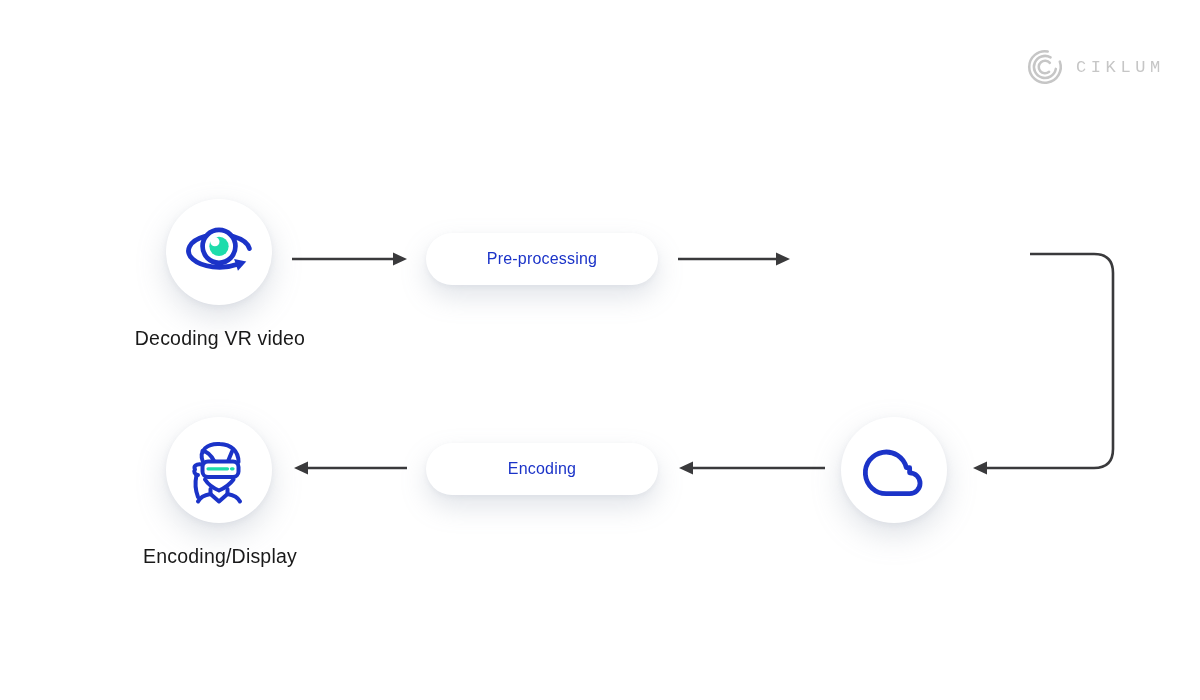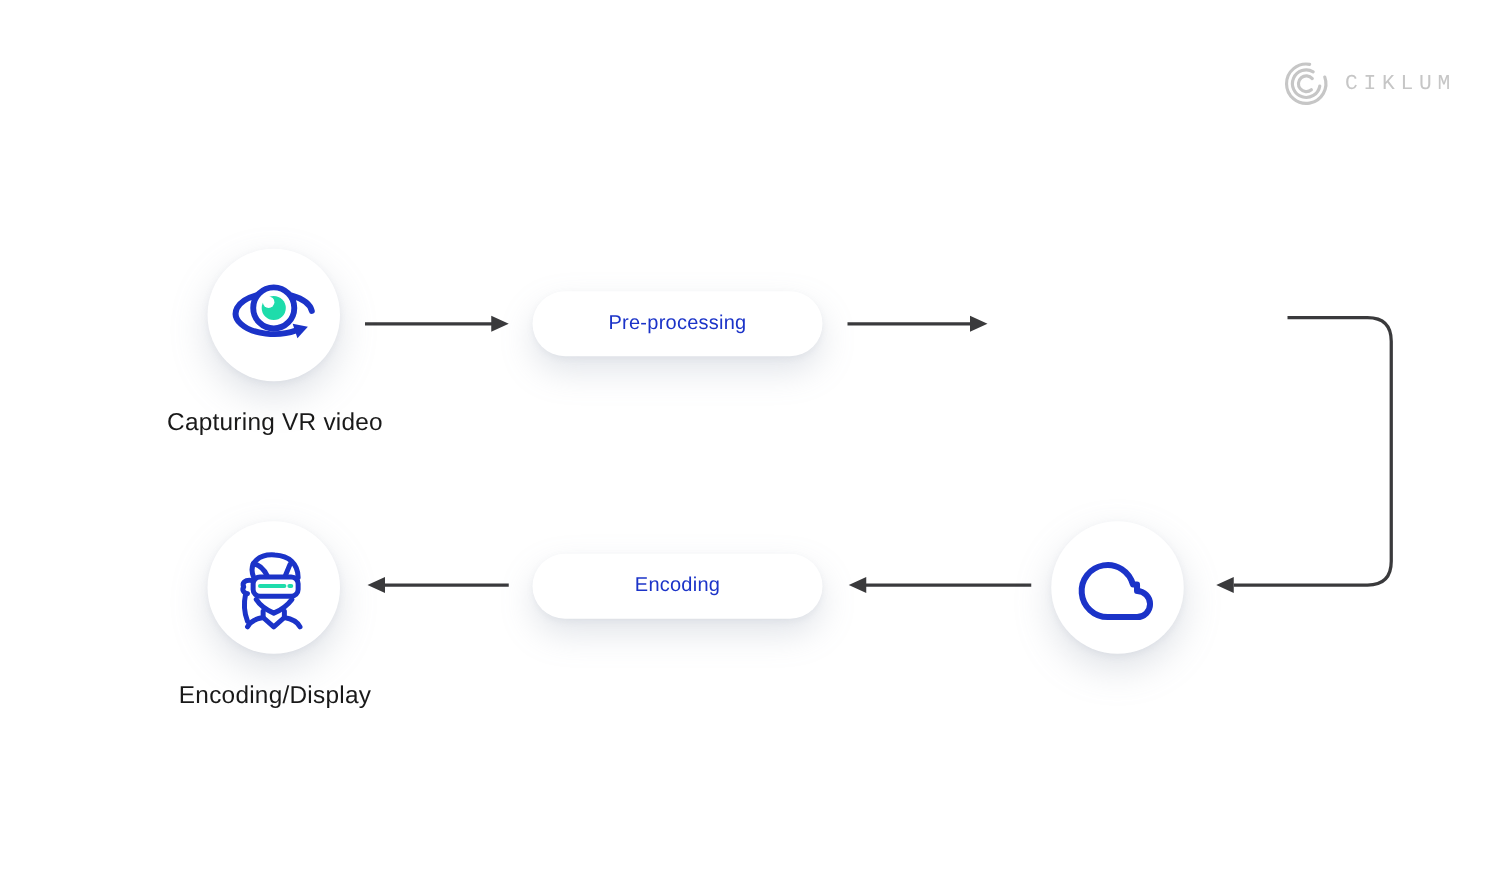--- a/index.html
+++ b/index.html
@@ -129,21 +129,21 @@
         <path class="st-accent" d="M 67.7,30.8 A 30 16 0 0 0 52.1,18.9"></path>
         <g transform="translate(54.6,46.5) rotate(-18)">
           <polygon class="fl-accent" stroke="none" points="0,-6 10.5,0 0,6"></polygon>
         </g>
         <circle class="st-accent" cx="38" cy="28.5" r="16" fill="#ffffff"></circle>
       </g>
       <circle class="fl-teal" cx="38" cy="28.5" r="9.4"></circle>
       <circle cx="34" cy="24" r="4.5" fill="#ffffff"></circle>
     </svg>
   </div>
-  <div class="node-label" style="left:60px;top:327px;">Capturing VR video</div>
+  <div class="node-label" style="left:60px;top:327px;">Decoding VR video</div>
 
   <div class="pill" style="left:426px;top:233px;width:232px;">
     <span>Pre-processing</span>
   </div>
 
 
   <div class="circle-node" style="left:841px;top:417px;">
     <svg width="72" height="72" viewBox="0 0 76 76">
       <g transform="translate(5,8) scale(2.75)">
         <path class="st-accent" stroke-width="1.85" stroke-linejoin="round" stroke-linecap="round" d="M18 10 h-1.26 A8 8 0 1 0 9 20 h9 a4 4 0 0 0 0 -8 z"></path>

